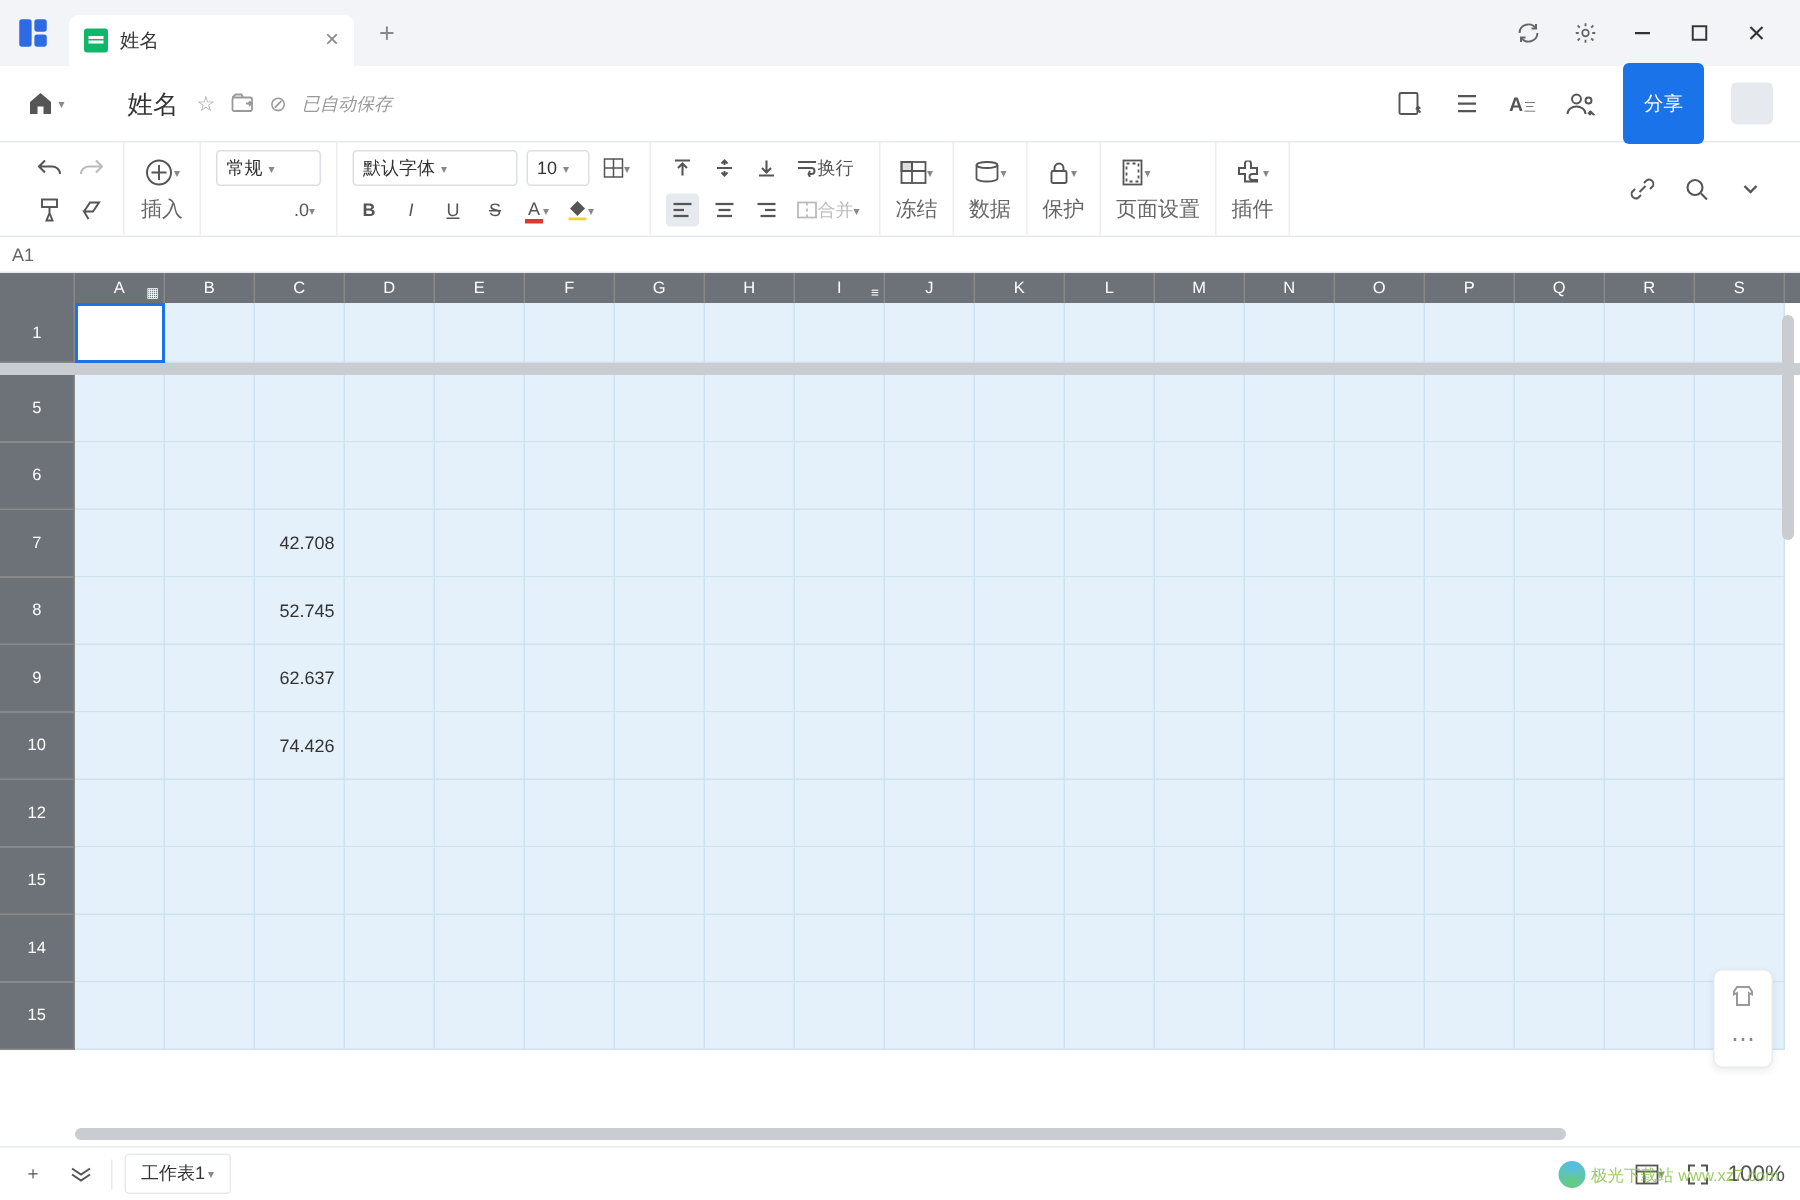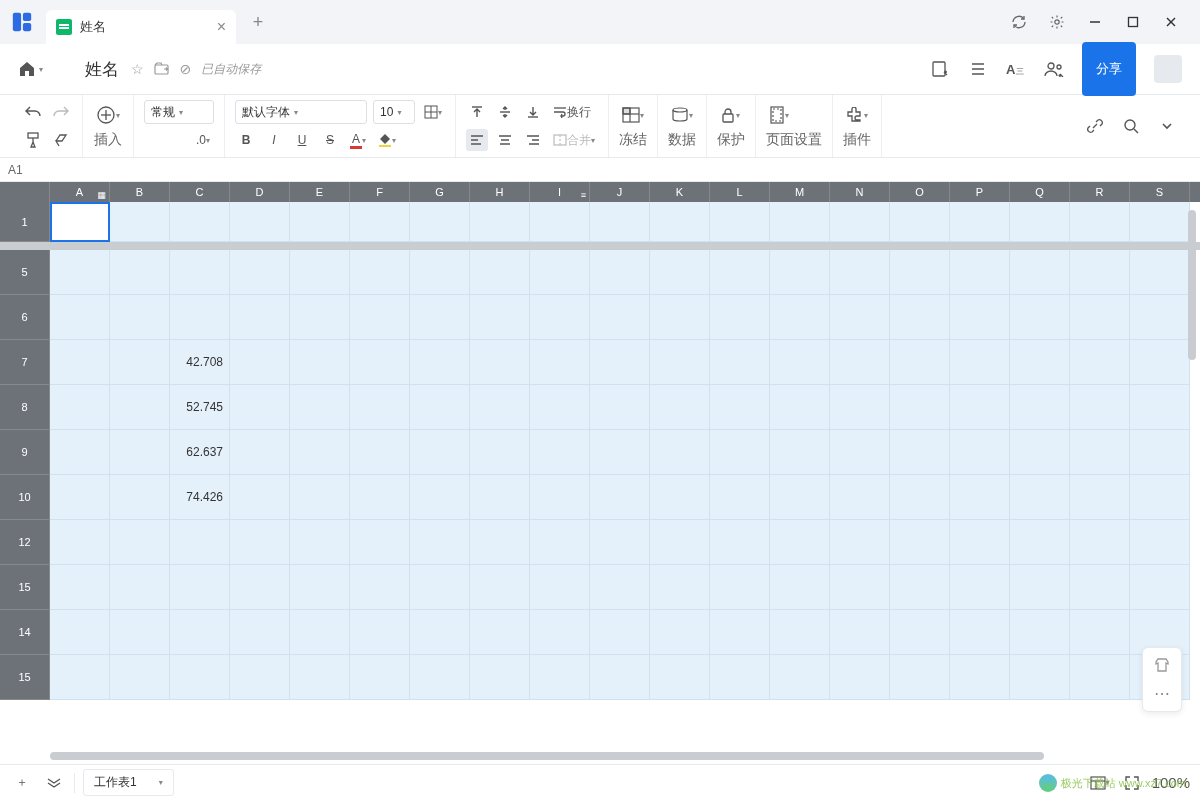--- a/index.html
+++ b/index.html
@@ -65,21 +65,21 @@
 .vscroll { position: absolute; right: 2px; top: 24px; width: 10px; bottom: 14px; }
 .vscroll-thumb { width: 8px; background: #c9cdd2; border-radius: 4px; height: 150px; margin-top: 4px; }
 
 
 .float-panel { position: absolute; right: 18px; bottom: 52px; width: 40px; background: #fff; border: 1px solid #e6e9ed; border-radius: 6px; box-shadow: 0 2px 6px rgba(0,0,0,.08); display: flex; flex-direction: column; align-items: center; padding: 8px 0; gap: 10px; }
 .fp-btn { color: #888; cursor: pointer; font-size: 16px; }
 
 
 .statusbar { height: 36px; border-top: 1px solid #e6e9ed; display: flex; align-items: center; padding: 0 10px; gap: 8px; background: #fff; position: relative; }
 .sb-btn { width: 24px; height: 24px; display: flex; align-items: center; justify-content: center; color: #555; cursor: pointer; }
-.sheet-tab { display: flex; align-items: center; gap: 22px; padding: 4px 10px; border: 1px solid #e6e9ed; border-radius: 3px; background: #fff; cursor: pointer; }
+.sheet-tab { display: flex; align-items: center; gap: 2px; padding: 4px 10px; border: 1px solid #e6e9ed; border-radius: 3px; background: #fff; cursor: pointer; }
 .sb-spacer { flex: 1; }
 .watermark { position: absolute; right: 14px; bottom: 8px; font-size: 11px; color: #8bc34a; opacity: .85; display: flex; align-items: center; gap: 4px; }
 .wm-logo { width: 18px; height: 18px; border-radius: 50%; background: conic-gradient(#3bb2e0,#49c46a,#3bb2e0); }
 
 svg { display: block; }
 </style>
 </head>
 <body>
 
 <div class="titlebar">
@@ -237,21 +237,21 @@
     <div class="tb-row" style="justify-content:flex-end">
         <div class="tb-btn">
           <span>.0</span> 
           <span class="dd-caret">▾</span>
         </div>
       </div>
   </div>
 
   <div class="tb-group">
     <div class="tb-row">
-      <div class="dd" style="width:132px">
+      <div class="dd" style="width:110px">
           <span>默认字体</span>
           <span class="dd-caret">▾</span>
         </div>
       <div class="dd" style="width:42px">
           <span>10</span>
           <span class="dd-caret">▾</span>
         </div>
       <div class="tb-btn">
           <svg width="14" height="14" viewBox="0 0 14 14" fill="none" stroke="#555">
             <rect x="1" y="1" width="12" height="12"></rect>

